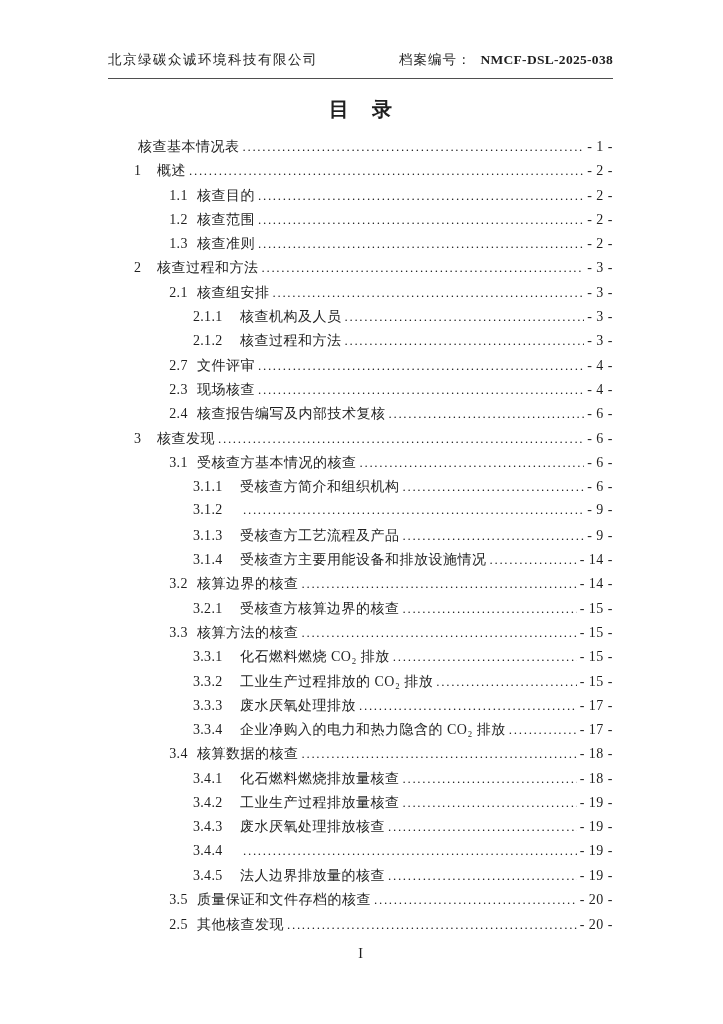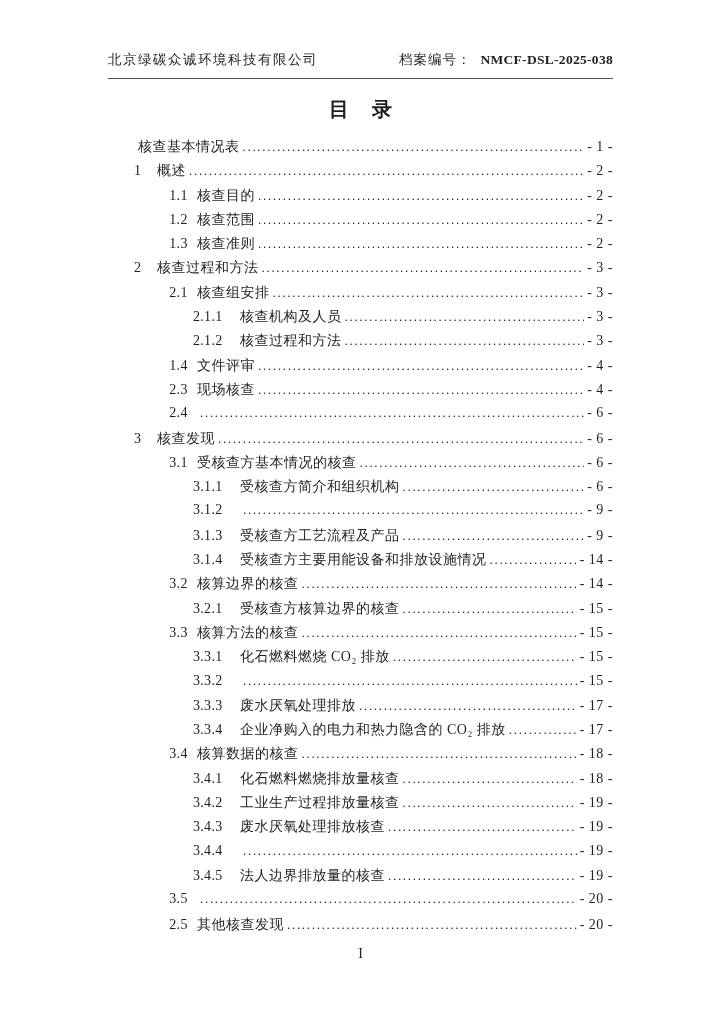--- a/index.html
+++ b/index.html
@@ -138,33 +138,34 @@
       <span class="dots"></span>
       <span class="pg">- 3 -</span>
     </div>
       <div class="row lvl-2">
       <span class="num">2.1.2</span>
       <span class="ttl">核查过程和方法</span>
       <span class="dots"></span>
       <span class="pg">- 3 -</span>
     </div>
       <div class="row lvl-1">
-      <span class="num">1.4</span>
+      <span class="num">2.7</span>
       <span class="ttl">文件评审</span>
       <span class="dots"></span>
       <span class="pg">- 4 -</span>
     </div>
       <div class="row lvl-1">
       <span class="num">2.3</span>
       <span class="ttl">现场核查</span>
       <span class="dots"></span>
       <span class="pg">- 4 -</span>
     </div>
       <div class="row lvl-1">
       <span class="num">2.4</span>
+      <span class="ttl">核查报告编写及内部技术复核</span>
       <span class="dots"></span>
       <span class="pg">- 6 -</span>
     </div>
       <div class="row lvl-0">
       <span class="num">3</span>
       <span class="ttl">核查发现</span>
       <span class="dots"></span>
       <span class="pg">- 6 -</span>
     </div>
       <div class="row lvl-1">
@@ -215,20 +216,21 @@
       <span class="pg">- 15 -</span>
     </div>
       <div class="row lvl-2">
       <span class="num">3.3.1</span>
       <span class="ttl">化石燃料燃烧 CO₂ 排放</span>
       <span class="dots"></span>
       <span class="pg">- 15 -</span>
     </div>
       <div class="row lvl-2">
       <span class="num">3.3.2</span>
+      <span class="ttl">工业生产过程排放的 CO₂ 排放</span>
       <span class="dots"></span>
       <span class="pg">- 15 -</span>
     </div>
       <div class="row lvl-2">
       <span class="num">3.3.3</span>
       <span class="ttl">废水厌氧处理排放</span>
       <span class="dots"></span>
       <span class="pg">- 17 -</span>
     </div>
       <div class="row lvl-2">
@@ -267,20 +269,21 @@
       <span class="pg">- 19 -</span>
     </div>
       <div class="row lvl-2">
       <span class="num">3.4.5</span>
       <span class="ttl">法人边界排放量的核查</span>
       <span class="dots"></span>
       <span class="pg">- 19 -</span>
     </div>
       <div class="row lvl-1">
       <span class="num">3.5</span>
+      <span class="ttl">质量保证和文件存档的核查</span>
       <span class="dots"></span>
       <span class="pg">- 20 -</span>
     </div>
       <div class="row lvl-1">
       <span class="num">2.5</span>
       <span class="ttl">其他核查发现</span>
       <span class="dots"></span>
       <span class="pg">- 20 -</span>
     </div>
     </div>

